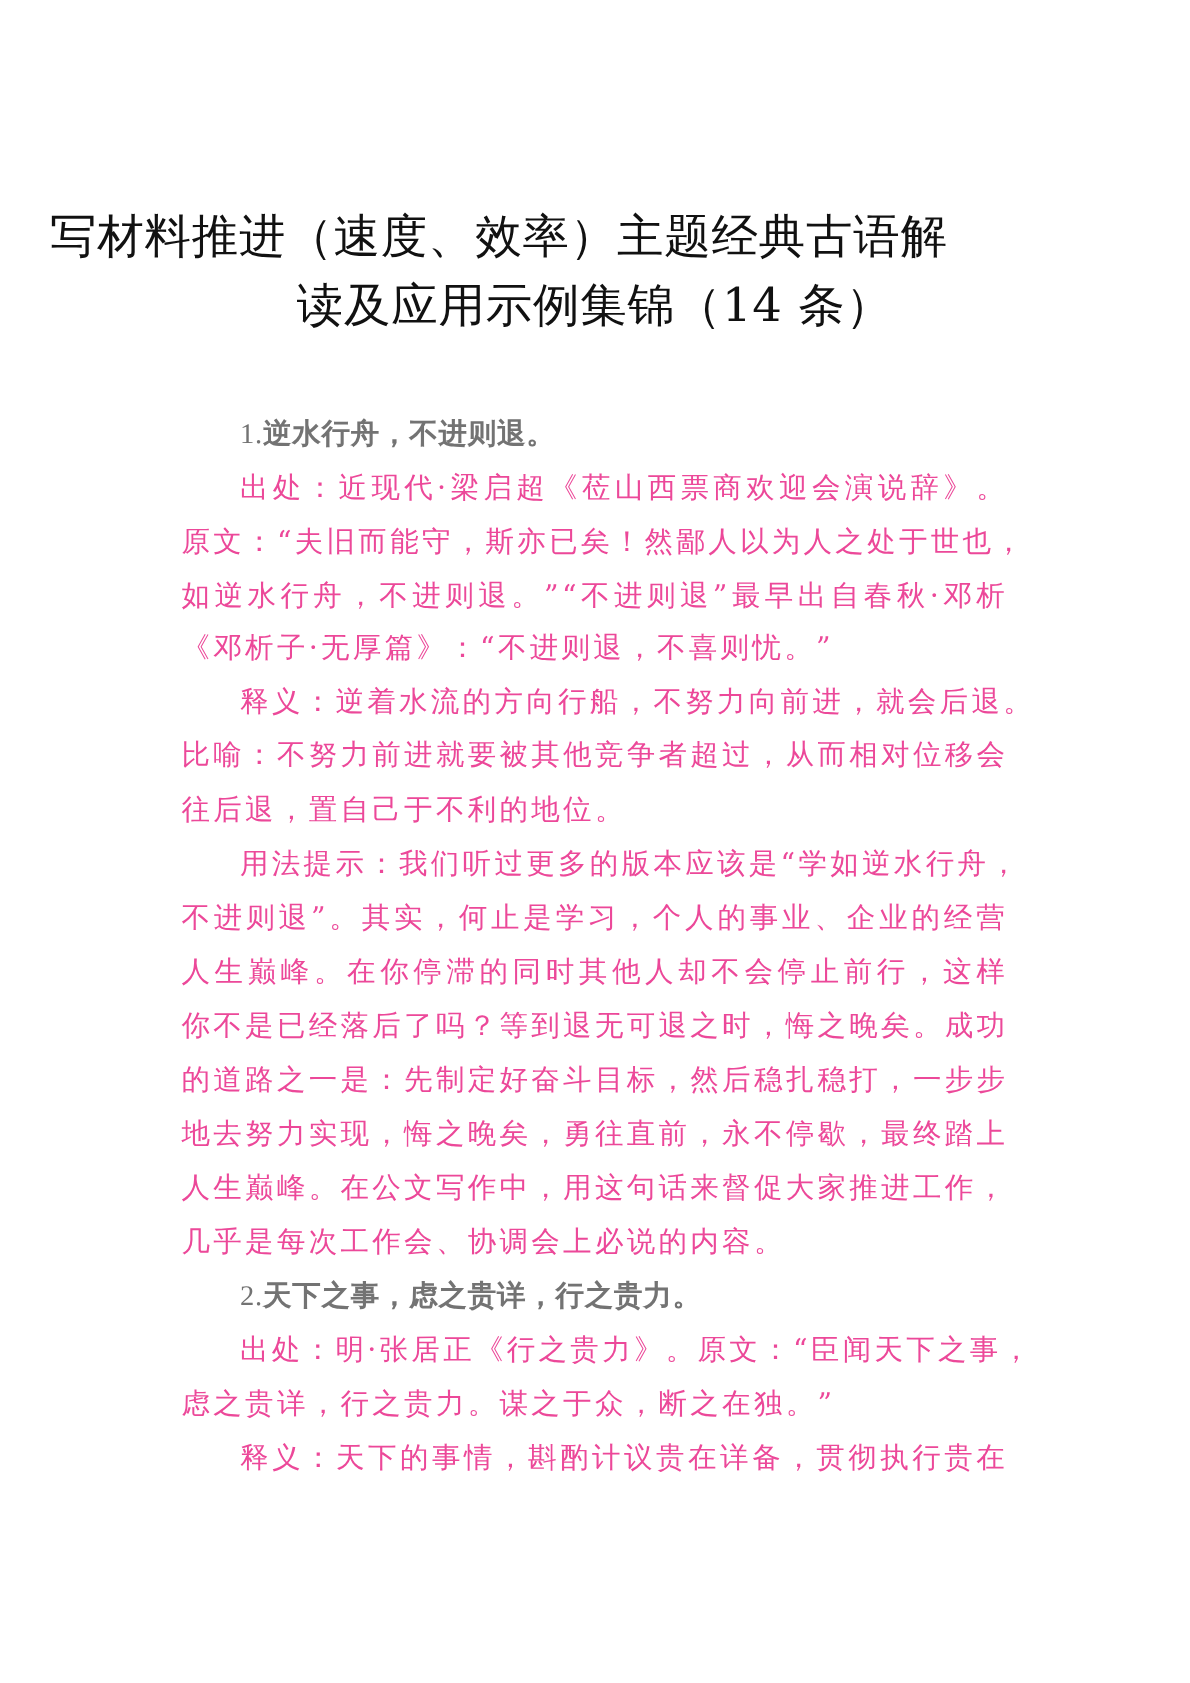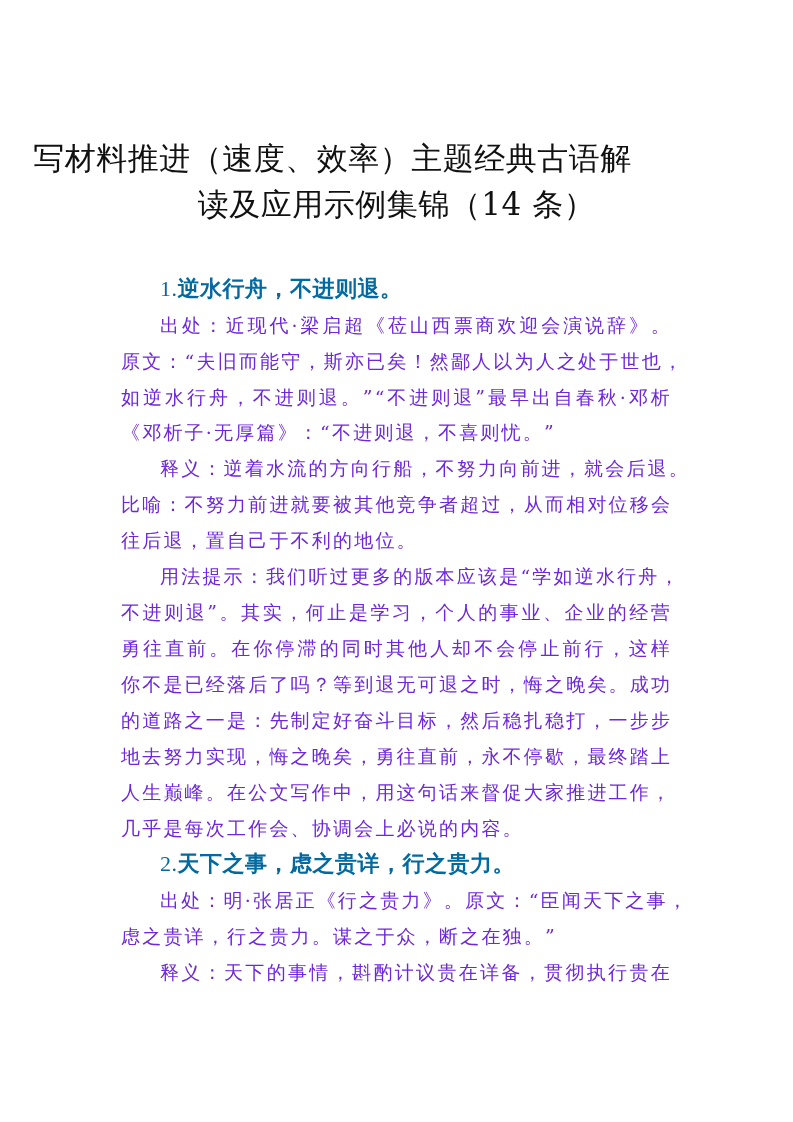--- a/index.html
+++ b/index.html
@@ -4,48 +4,48 @@
 <style>
   html, body { margin: 0; padding: 0; background: #ffffff; }
   body { width: 793px; height: 1122px; position: relative; overflow: hidden;
          font-family: "DejaVu Serif", "Liberation Serif", serif; color: #111; }
   .title { position: absolute; left: 0; width: 793px; text-align: center;
            font-size: 31px; line-height: 45px; letter-spacing: 0.5px; color: #111;
            font-family: "DejaVu Serif", "Liberation Serif", serif; }
   .title .l1 { position: absolute; top: 136px; left: 0; width: 665px; }
   .title .l2 { position: absolute; top: 182px; left: 0; width: 793px; padding-left: 0; }
   .line { position: absolute; left: 121px; width: 551px; font-size: 19px; line-height: 36px;
-          white-space: nowrap; letter-spacing: 2.2px; color: #6d28d9; }
+          white-space: nowrap; letter-spacing: 2.2px; color: #ec4899; }
   .line.indent { left: 160px; width: 512px; }
   .line.just { text-align-last: justify; text-align: justify; }
   .heading { font-weight: bold; font-family: "DejaVu Sans", "Liberation Sans", sans-serif;
-             letter-spacing: 0.5px; font-size: 22px; color: #0369a1; }
+             letter-spacing: 0.5px; font-size: 19px; color: #737373; }
   .heading .num { font-family: "Liberation Serif", "DejaVu Serif", serif; font-weight: normal; }
 </style>
 </head>
 <body>
 
 <div>
   <div class="title">
     <div class="l1">写材料推进（速度、效率）主题经典古语解</div>
     <div class="l2">读及应用示例集锦（14 条）</div>
   </div>
 
   <div class="line indent heading" style="top:271px;"><span class="num">1.</span><span>逆水行舟，不进则退。</span></div>
 
   <div class="line indent just" style="top:307px;">出处：近现代·梁启超《莅山西票商欢迎会演说辞》。</div>
   <div class="line just" style="top:343px;">原文：“夫旧而能守，斯亦已矣！然鄙人以为人之处于世也，</div>
   <div class="line just" style="top:379px;">如逆水行舟，不进则退。”“不进则退”最早出自春秋·邓析</div>
   <div class="line" style="top:414px;">《邓析子·无厚篇》：“不进则退，不喜则忧。”</div>
   <div class="line indent just" style="top:450px;">释义：逆着水流的方向行船，不努力向前进，就会后退。</div>
-  <div class="line just" style="top:486px;">比喻：不努力前进就要被其他竞争者超过，从而相对位移会</div>
+  <div class="line just" style="top:486px;font-family:Liberation Serif, serif;">比喻：不努力前进就要被其他竞争者超过，从而相对位移会</div>
   <div class="line" style="top:522px;">往后退，置自己于不利的地位。</div>
   <div class="line indent just" style="top:558px;">用法提示：我们听过更多的版本应该是“学如逆水行舟，</div>
   <div class="line just" style="top:594px;">不进则退”。其实，何止是学习，个人的事业、企业的经营</div>
-  <div class="line just" style="top:630px;">勇往直前。在你停滞的同时其他人却不会停止前行，这样</div>
+  <div class="line just" style="top:630px;">人生巅峰。在你停滞的同时其他人却不会停止前行，这样</div>
   <div class="line just" style="top:666px;">你不是已经落后了吗？等到退无可退之时，悔之晚矣。成功</div>
   <div class="line just" style="top:702px;">的道路之一是：先制定好奋斗目标，然后稳扎稳打，一步步</div>
   <div class="line just" style="top:738px;">地去努力实现，悔之晚矣，勇往直前，永不停歇，最终踏上</div>
   <div class="line just" style="top:774px;">人生巅峰。在公文写作中，用这句话来督促大家推进工作，</div>
   <div class="line" style="top:810px;">几乎是每次工作会、协调会上必说的内容。</div>
 
   <div class="line indent heading" style="top:846px;"><span class="num">2.</span><span>天下之事，虑之贵详，行之贵力。</span></div>
 
   <div class="line indent just" style="top:882px;">出处：明·张居正《行之贵力》。原文：“臣闻天下之事，</div>
   <div class="line" style="top:918px;">虑之贵详，行之贵力。谋之于众，断之在独。”</div>

